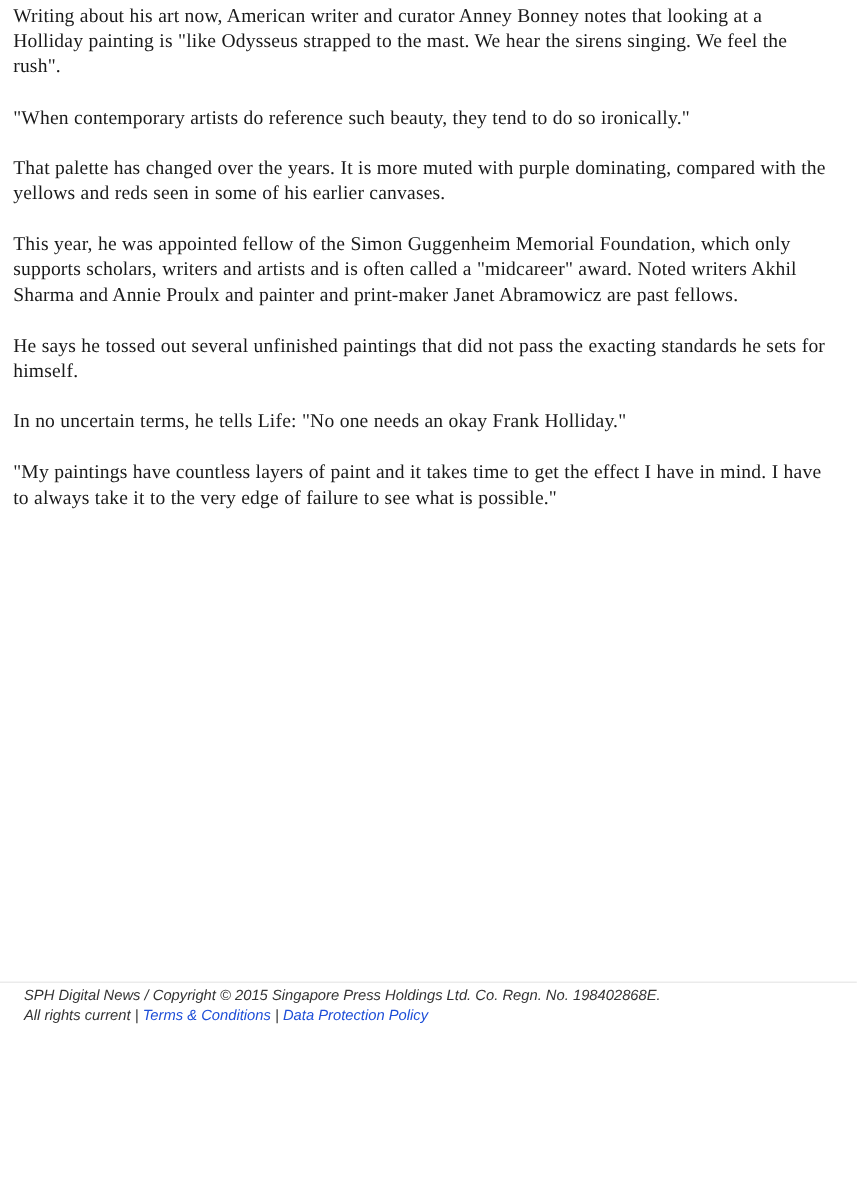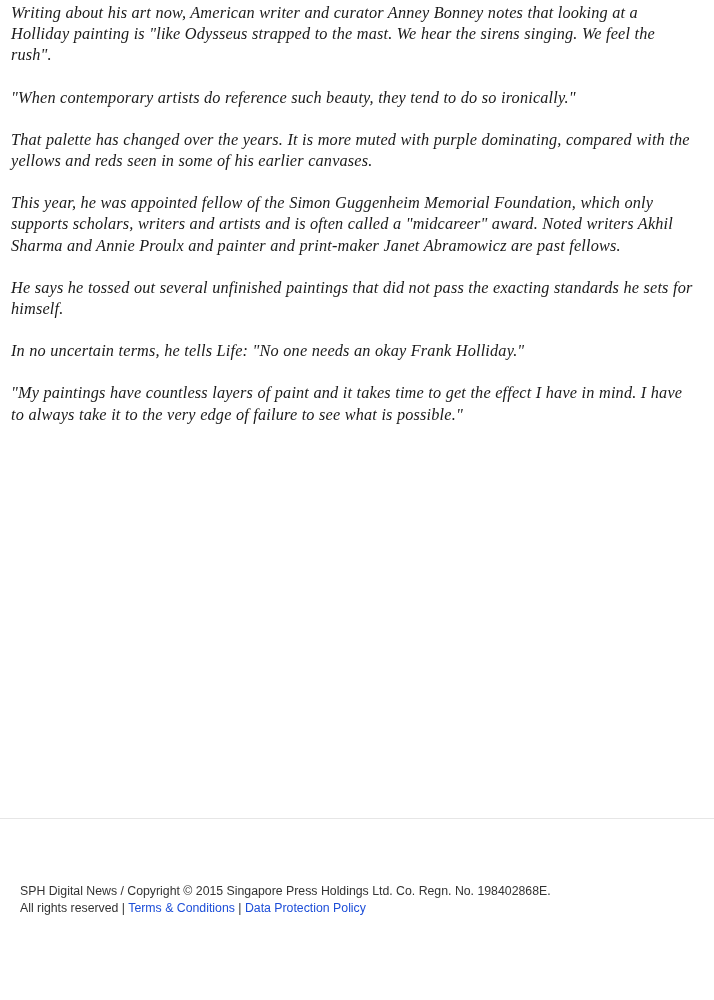--- a/index.html
+++ b/index.html
@@ -14,21 +14,20 @@
     overflow: hidden;
     font-family: "Liberation Serif", "DejaVu Serif", serif;
     -webkit-font-smoothing: antialiased;
   }
 
   .article-body {
     position: absolute;
     left: 11px;
     top: 2px;
     width: 684px;
-    font-style: italic;
   }
 
   .article-body p {
     margin: 0 0 21px 0;
     font-family: "Liberation Serif", "DejaVu Serif", serif;
     font-size: 16.3px;
     line-height: 21.2px;
     color: #1a1a1a;
     letter-spacing: 0.01em;
     word-spacing: 0.01em;
@@ -44,22 +43,23 @@
     left: 0;
     top: 818px;
     width: 714px;
     height: 1px;
     background: #e6e6e6;
   }
 
   .site-footer {
     position: absolute;
     left: 20px;
-    top: 883px;
+    top: 821px;
     width: 660px;
+    font-style: italic;
   }
 
   .footer-line {
     font-family: "Liberation Sans", "DejaVu Sans", sans-serif;
     font-size: 12.3px;
     line-height: 17px;
     color: #333333;
     white-space: nowrap;
   }
 
@@ -86,19 +86,19 @@
   <p>"My paintings have countless layers of paint and it takes time to get the effect I have in mind. I have to always take it to the very edge of failure to see what is possible."</p>
 </div>
 
 <div class="footer-divider"></div>
 
 <div class="site-footer">
   <div class="footer-line">
     <span>SPH Digital News / Copyright © 2015 Singapore Press Holdings Ltd. Co. Regn. No. 198402868E.</span>
   </div>
   <div class="footer-line">
-    <span>All rights reserved</span>
+    <span>All rights current</span>
     <span class="footer-sep">|</span>
     <span class="footer-link">Terms &amp; Conditions</span>
     <span class="footer-sep">|</span>
     <span class="footer-link">Data Protection Policy</span>
   </div>
 </div>
 
 </body></html>

